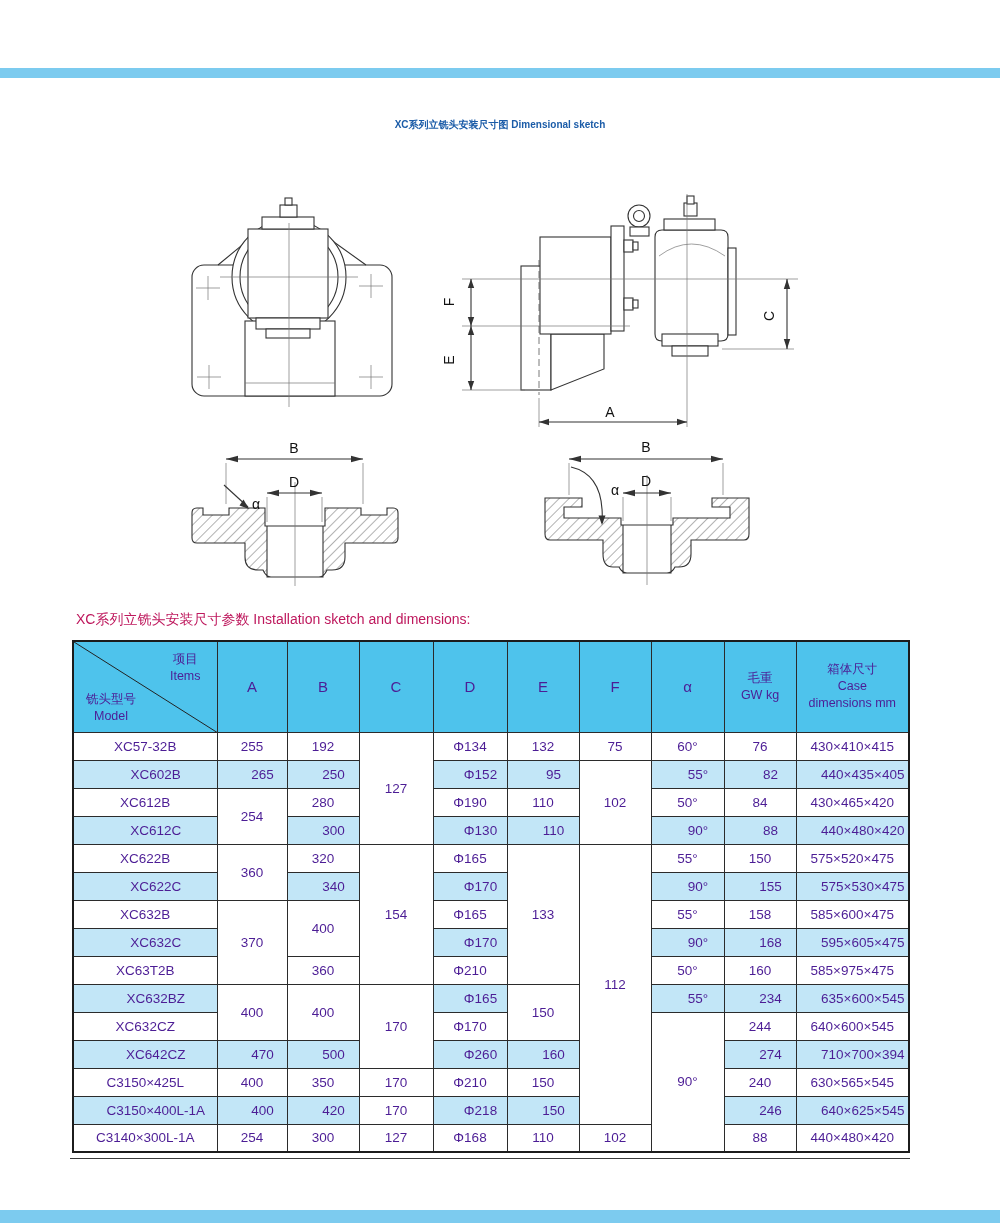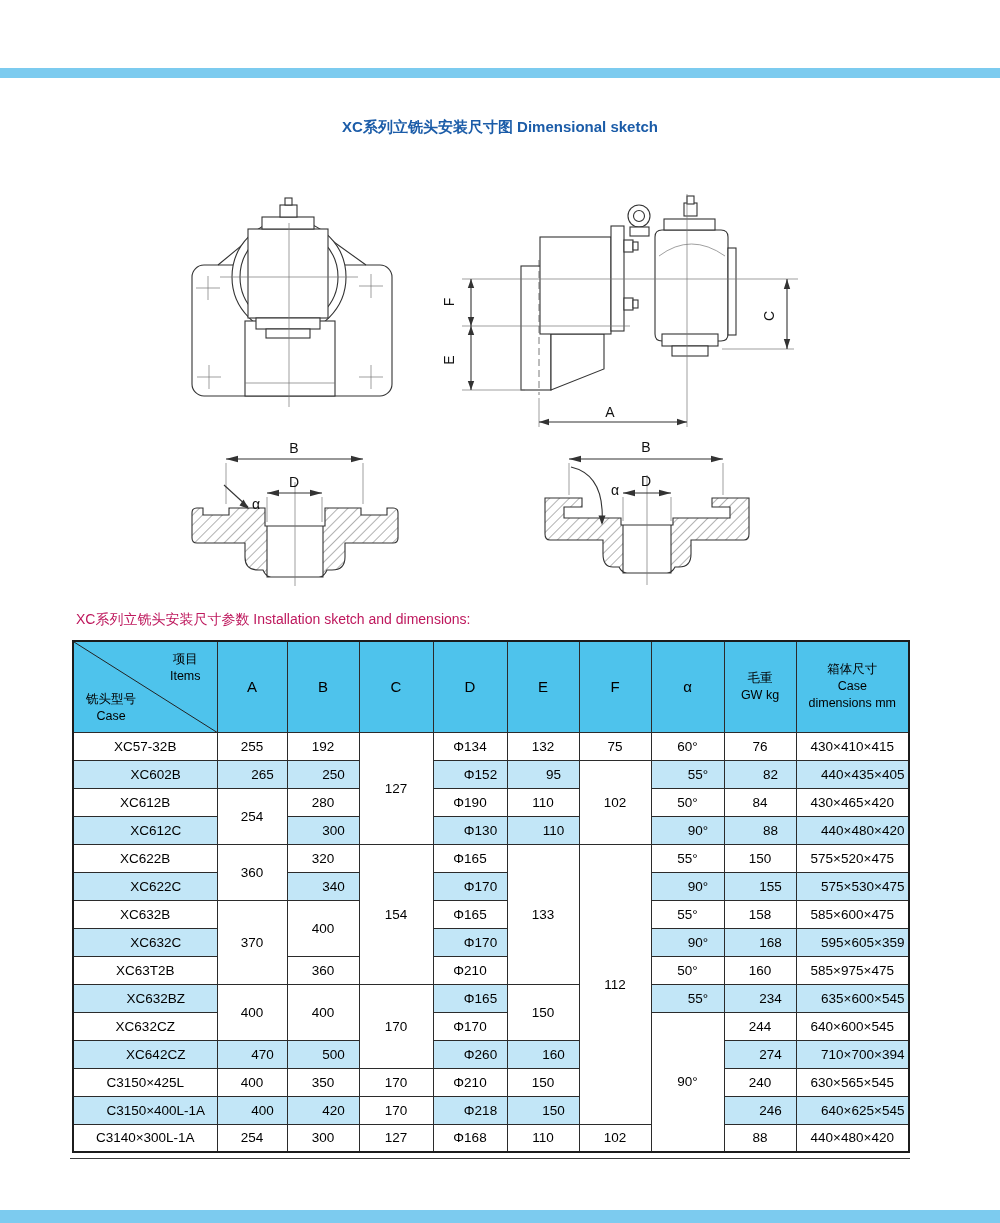--- a/index.html
+++ b/index.html
@@ -6,38 +6,38 @@
   .page{
     position:relative;width:1000px;height:1223px;margin:0 auto;
     background:#ffffff;overflow:hidden;
     font-family:"Liberation Sans", sans-serif;color:#111;
   }
   .accent-bar{position:absolute;left:0;width:1000px;background:#7ccbef;}
   .accent-bar.top{top:68px;height:10px;}
   .accent-bar.bottom{top:1210px;height:13px;}
   .doc-title{
     position:absolute;top:118px;left:0;width:1000px;margin:0;
-    text-align:center;font-size:15px;font-weight:600;color:#1b5ca8;
+    text-align:center;font-size:10px;font-weight:600;color:#1b5ca8;
   }
   .section-label{
     position:absolute;top:611px;left:76px;
     font-size:14px;font-weight:500;color:#be185d;
   }
   .dwg{position:absolute;}
   .dwg text{font-family:"Liberation Sans",sans-serif;font-size:14px;fill:#111;stroke:none;}
   .dwg .ln{stroke:#333;stroke-width:1.1;fill:none;}
   .dwg .fillw{fill:#fff;stroke:#333;stroke-width:1.1;}
   .dwg .thin{stroke:#777;stroke-width:0.7;fill:none;}
   .dwg .dash{stroke:#555;stroke-width:0.8;stroke-dasharray:7 4;fill:none;}
   .dwg .arr{fill:#333;stroke:none;}
 
   table.dim-table{
     position:absolute;left:72px;top:640px;width:836px;
     border-collapse:collapse;table-layout:fixed;
-    font-size:13.5px;color:#000000;
+    font-size:13.5px;color:#4c1d95;
     border:2.5px solid #1c1c1c;
   }
   .dim-table th,.dim-table td{
     border:1px solid #2b2b2b;text-align:center;vertical-align:middle;
     padding:0;overflow:hidden;white-space:pre-line;
   }
   .dim-table thead tr{height:91px;}
   .dim-table tbody tr{height:28px;}
   .dim-table th{background:#4ec3ec;font-weight:500;font-size:12.5px;line-height:1.35;}
   .dim-table th.letter{font-size:15px;}
@@ -187,21 +187,21 @@
     </colgroup>
     <thead>
       <tr>
         <th class="diag">
           <svg class="diag-svg" width="144" height="91" viewBox="0 0 144 91">
             <line x1="0" y1="0" x2="144" y2="91" stroke="#222" stroke-width="1"></line>
           </svg>
           <span class="items-label">项目
 Items</span>
           <span class="model-label">铣头型号
-Case</span>
+Model</span>
         </th>
         <th class="letter">A</th>
         <th class="letter">B</th>
         <th class="letter">C</th>
         <th class="letter">D</th>
         <th class="letter">E</th>
         <th class="letter">F</th>
         <th class="letter">α</th>
         <th>毛重
 GW kg</th>
@@ -280,21 +280,21 @@
           <td>Φ165</td>
           <td>55°</td>
           <td>158</td>
           <td>585×600×475</td>
         </tr>
         <tr>
           <td class="shade">XC632C</td>
           <td class="shade">Φ170</td>
           <td class="shade">90°</td>
           <td class="shade">168</td>
-          <td class="shade">595×605×359</td>
+          <td class="shade">595×605×475</td>
         </tr>
         <tr>
           <td>XC63T2B</td>
           <td>360</td>
           <td>Φ210</td>
           <td>50°</td>
           <td>160</td>
           <td>585×975×475</td>
         </tr>
         <tr>

